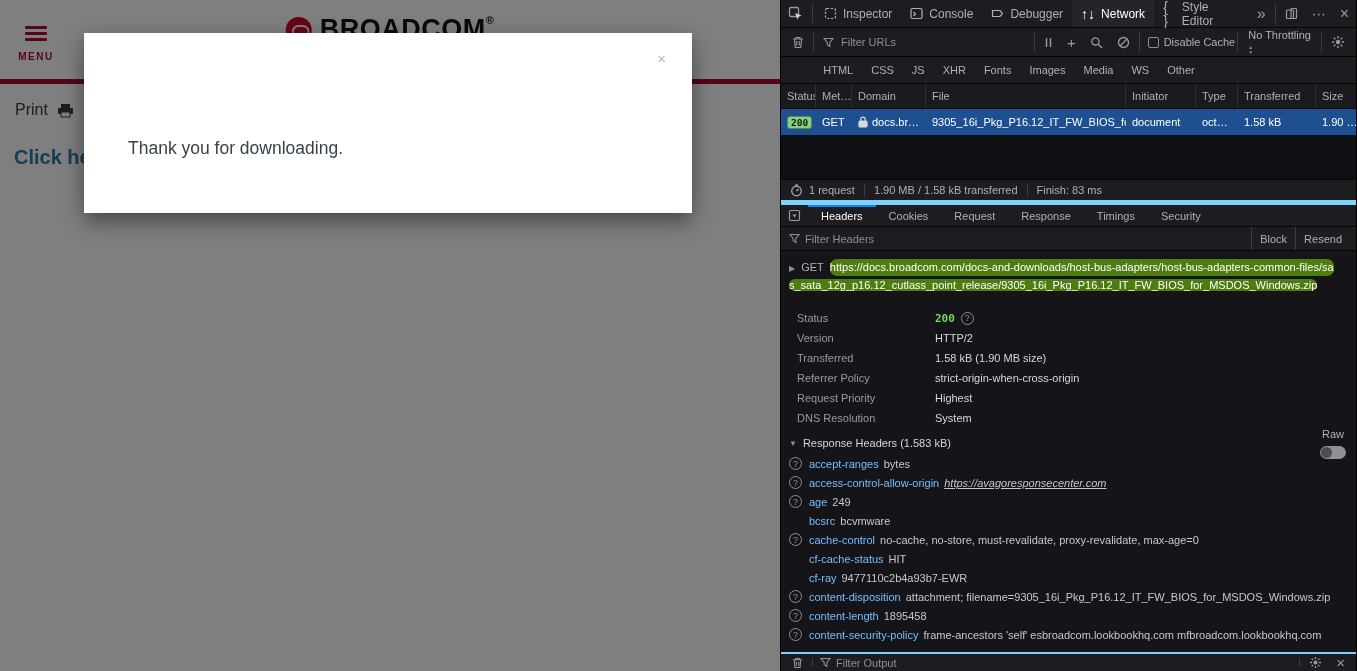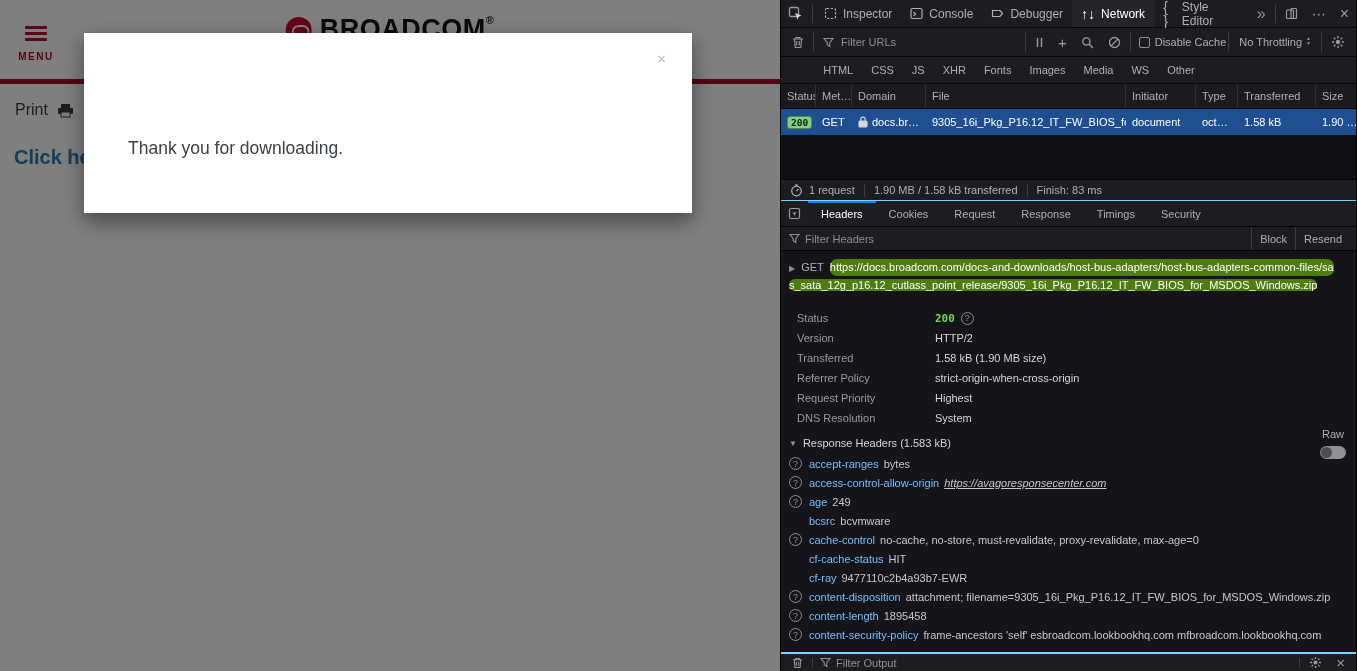--- a/index.html
+++ b/index.html
@@ -40,40 +40,40 @@
   .tool-tab { display:flex; align-items:center; gap:6px; padding:0 9px; font-size:12px; color:#b1b1b3; cursor:pointer; }
   .tool-tab.active { color:#fff; background:#24242a; }
   .iconbtn { display:flex; align-items:center; justify-content:center; padding:0 7px; color:#9b9b9f; cursor:pointer; font-size:13px; }
   .glyph { font-size:14px; line-height:1; }
 
   .dt-toolbar { height:29px; background:#1c1c21; display:flex; align-items:center; border-bottom:1px solid #050507; padding:0 4px; }
   .dt-toolbar input, .hfilter input, .dt-consolebar input { background:transparent; border:none; outline:none; color:#d7d7db; font-size:11px; font-family:"Liberation Sans",sans-serif; }
   .dt-toolbar input::placeholder, .hfilter input::placeholder, .dt-consolebar input::placeholder { color:#8f8f94; }
   .flex1 { flex:1; }
   .cache-check { width:11px; height:11px; border:1px solid #8f8f94; border-radius:2px; margin:0 5px 0 6px; background:transparent; }
-  .throttle { display:flex; align-items:flex-start; gap:4px; padding:0 8px; cursor:pointer; color:#b1b1b3; }
+  .throttle { display:flex; align-items:flex-start; gap:4px; padding:0 8px; cursor:pointer; color:#b1b1b3;flex-direction:column; }
   .updown { display:flex; flex-direction:column; font-size:5px; line-height:5px; color:#8f8f94; }
 
   .dt-filterbar { height:27px; background:#1c1c21; display:flex; align-items:stretch; gap:2px; padding:0 4px; border-bottom:1px solid #050507; }
   .pill { display:flex; align-items:center; padding:0 8px; cursor:pointer; color:#b1b1b3; }
   .pill.active { color:#fff; background:#d946ef; box-shadow:inset 0 -2px 0 #0a84ff;margin-top:32px; }
 
   .net-grid { display:grid; grid-template-columns:35px 36px 74px 200px 70px 42px 78px 1fr; }
   .dt-thead { height:25px; background:#1b1b1f; border-bottom:1px solid #050507; }
   .dt-thead .th { display:flex; align-items:center; padding:0 6px; border-right:1px solid #2e2e33; color:#b1b1b3; cursor:pointer; white-space:nowrap; overflow:hidden; }
   .dt-row { height:26px; background:#1e4f90; color:#fff; cursor:pointer; }
   .dt-row .td { display:flex; align-items:center; padding:0 6px; white-space:nowrap; overflow:hidden; }
   .badge { background:#87cf84; color:#10230f; border:1px solid #4e8f4a; border-radius:3px; font-family:"DejaVu Sans Mono",monospace; font-size:9.5px; padding:0px 3px; font-weight:bold; }
   .dt-empty { height:44px; background:#101014; }
 
   .dt-statusbar { height:21px; background:#1c1c21; border-top:1px solid #050507; display:flex; align-items:center; color:#b1b1b3; }
   .sb-item { padding:0 9px; display:flex; align-items:center; gap:6px; }
   .sb-sep { width:1px; height:13px; background:#3c3c41; }
 
-  .dt-dtabs { height:26px; background:#1c1c21; border-top:1px solid #7dd3fc; display:flex; align-items:stretch; }
+  .dt-dtabs { height:26px; background:#1c1c21; border-top:5px solid #7dd3fc; display:flex; align-items:stretch; }
   .dtab { display:flex; align-items:center; padding:0 13px; cursor:pointer; color:#b1b1b3; }
   .dtab.active { color:#fff; box-shadow:inset 0 2px 0 #0a84ff; }
 
   .hfilter { height:25px; background:#1c1c21; border-top:1px solid #050507; border-bottom:1px solid #050507; display:flex; align-items:center; padding:0 6px; }
   .txtbtn { padding:0 8px; color:#b1b1b3; cursor:pointer; border-left:1px solid #3c3c41; align-self:stretch; display:flex; align-items:center; }
 
   .dt-detail { flex:1; background:#151519; overflow:hidden; }
   .url-block { padding:8px 10px 6px 8px; font-size:11px; line-height:17px; }
   .url-line1 { display:flex; align-items:baseline; gap:6px; white-space:nowrap; }
   .url-line2 { margin-left:0; white-space:nowrap; }

